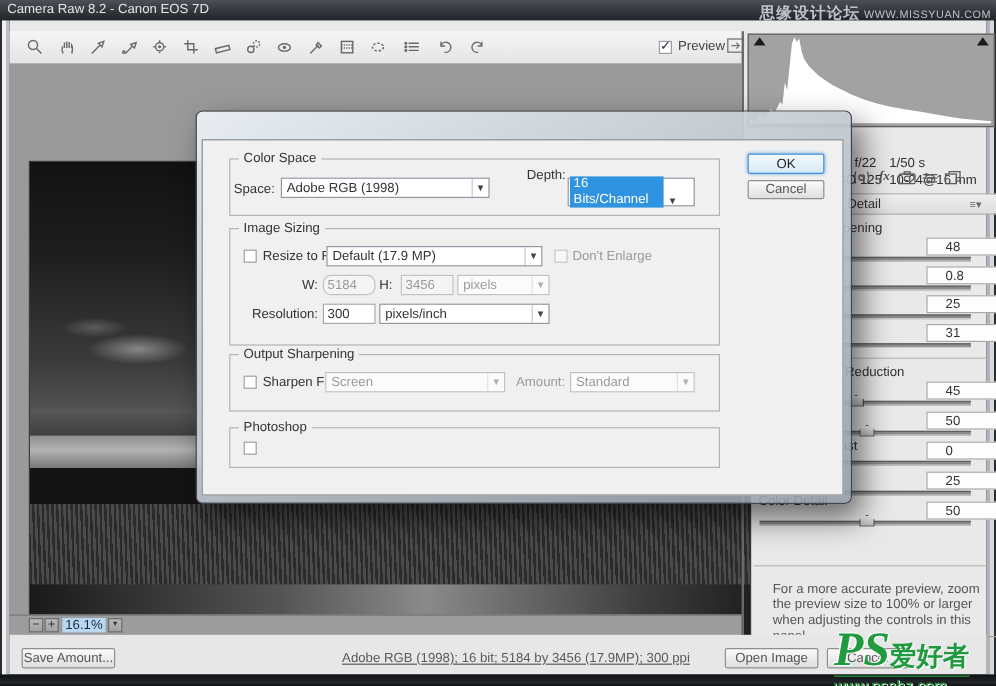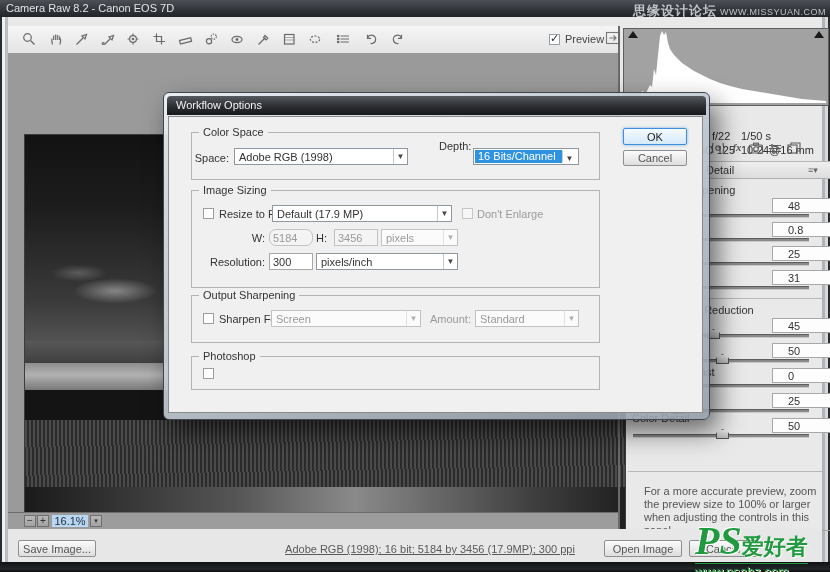--- a/index.html
+++ b/index.html
@@ -69,21 +69,21 @@
      color:#f2f2f2;line-height:19px;}
   #dlgBody{left:4px;top:23px;width:535px;height:297px;background:#f0f0f0;border:1px solid #8a8a8a;box-sizing:border-box;}
   .grp{position:absolute;border:1px solid #b3b3b3;}
   .leg{position:absolute;background:#f0f0f0;padding:0 4px;color:#333;}
   .dd{position:absolute;height:17px;background:#fff;border:1px solid #8f98a0;
       display:flex;align-items:center;padding-left:4px;box-sizing:border-box;cursor:pointer;}
   .dd .arr{margin-left:auto;width:13px;align-self:stretch;border-left:1px solid #c6cacc;
       text-align:center;color:#444;font-size:8px;line-height:15px;flex:none;}
   .dd.dis{border-color:#c2c2c2;color:#9a9a9a;background:#fbfbfb;}
   .dd.dis .arr{color:#b0b0b0;border-left-color:#e0e0e0;}
-  .dd.sel{padding:2px;padding-left:1px;}
+  .dd.sel{padding:11px;padding-left:1px;}
   .dd.sel .txt{background:#2f93e0;color:#fff;flex:1;padding-left:3px;line-height:13px;}
   .tin{position:absolute;height:15px;border:1px solid #a8a8a8;background:#fff;color:#333;
       font:11px "Liberation Sans",sans-serif;padding:0 3px;box-sizing:content-box;}
   .tin.dis{border-color:#c2c2c2;background:#f4f4f4;color:#9a9a9a;}
   .lbl{position:absolute;color:#333;}
   .lbl.dis{color:#9a9a9a;}
   #okBtn{background:linear-gradient(180deg,#f4fafe,#d5eaf8);border:1px solid #3d8edc;
       box-shadow:0 0 3px rgba(90,160,220,.8);color:#222;}
   
   #wmTop{right:4px;top:2px;z-index:40;text-align:right;color:rgba(215,220,225,.85);}
@@ -285,31 +285,28 @@
   <div class="hr" style="left:620px;top:530px;width:210px;background:#a0a0a0"></div>
 
   <div class="abs" id="zoomBar">
     <span class="zbtn" style="left:16px">−</span>
     <span class="zbtn" style="left:29px">+</span>
     <span id="zoomVal">16.1%</span>
     <span class="zbtn" style="left:82px;font-size:7px">▾</span>
   </div>
 
   <div class="abs" id="bottomBar">
-    <span class="btn" style="left:10px;top:11px;width:78px">Save Image...</span>
+    <span class="btn" style="left:10px;top:11px;width:78px">Save Amount...</span>
     <span class="abs" id="wfLink" style="left:252px;top:14px;width:340px">Adobe RGB (1998); 16 bit; 5184 by 3456 (17.9MP); 300 ppi</span>
     <span class="btn" style="left:596px;top:11px;width:78px">Open Image</span>
     <span class="btn" style="left:681px;top:11px;width:68px">Cancel</span>
   </div>
   <div class="abs" id="frameB"></div>
 
   <div class="abs" id="dialog">
-    <div class="abs" id="dlgTitle">
-      <span style="position:absolute;left:9px">Workflow Options</span>
-    </div>
     <div class="abs" id="dlgBody"></div>
 
     <div class="grp" style="left:27px;top:39px;width:407px;height:46px"></div>
     <span class="leg" style="left:35px;top:33px">Color Space</span>
     <span class="lbl" style="left:27px;top:59px;width:38px;text-align:right">Space:</span>
     <div class="dd" style="left:70px;top:55px;width:174px">
       <span>Adobe RGB (1998)</span>
         <span class="arr">▼</span>
     </div>
     <span class="lbl" style="left:275px;top:47px">Depth:</span>

